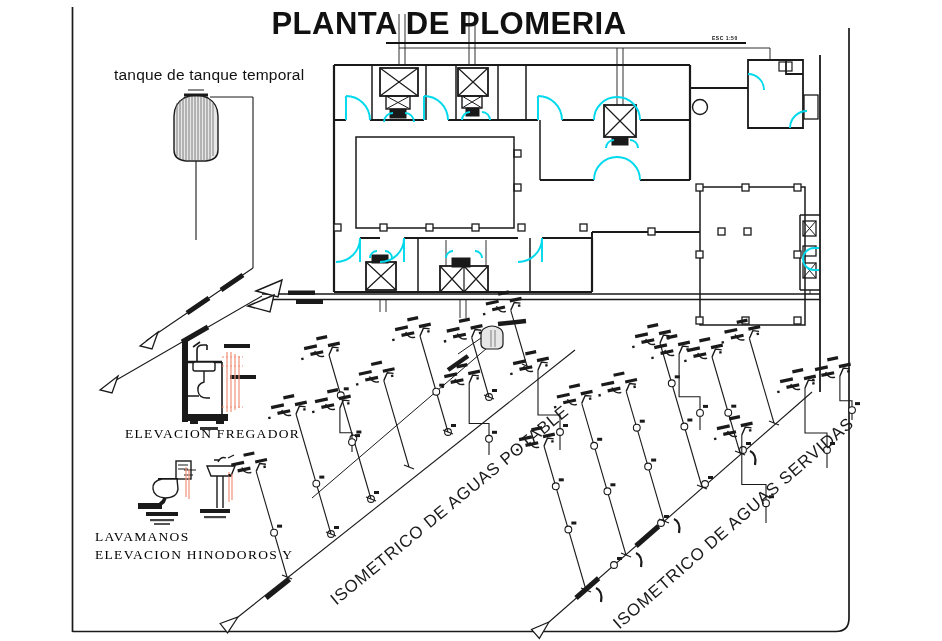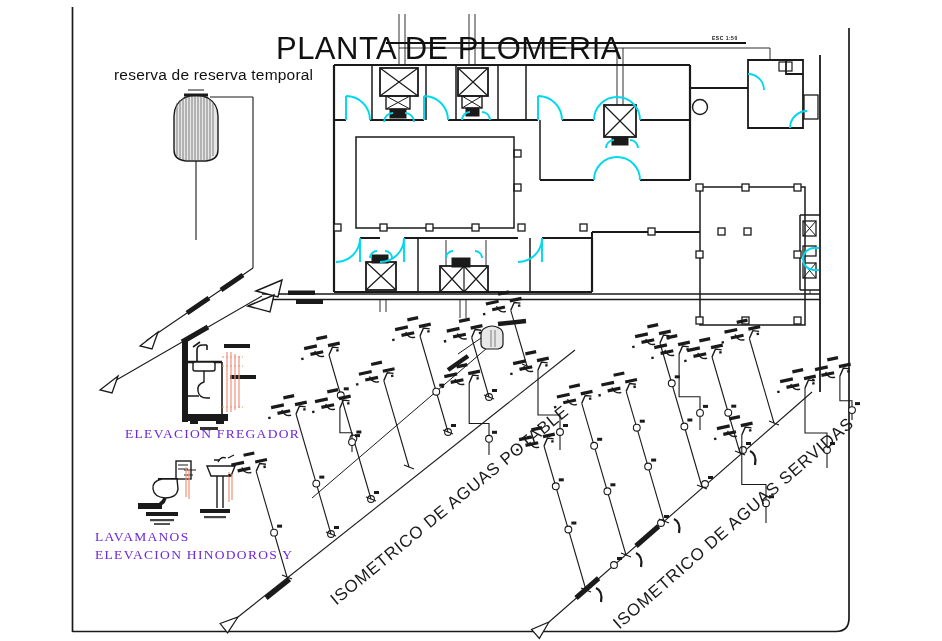--- a/index.html
+++ b/index.html
@@ -1,24 +1,24 @@
 <!DOCTYPE html>
 <html><head>
 <meta charset="utf-8">
 <style>
   html,body{margin:0;padding:0;background:#fff;}
   #sheet{position:relative;width:942px;height:641px;background:#fff;overflow:hidden;
          font-family:"Liberation Sans",sans-serif;color:#1a1a1a;}
   .abs{position:absolute;}
   #page-title{left:0;top:6px;width:898px;text-align:center;font-size:31px;letter-spacing:.5px;
-              font-weight:400;color:#111;white-space:nowrap;margin-top:25px;}
+              font-weight:700;color:#111;white-space:nowrap;}
   #title-underline{left:386px;top:42px;width:360px;height:2px;background:#111;}
   #scale-note{left:712px;top:35px;font-size:5px;letter-spacing:.5px;color:#111;font-weight:bold;}
   #tank-label{left:114px;top:66px;font-size:15.5px;letter-spacing:.2px;color:#111;white-space:nowrap;}
-  .elev-label{font-family:"Liberation Serif",serif;font-size:13.5px;letter-spacing:1.3px;color:#6d28d9;white-space:nowrap;}
+  .elev-label{font-family:"Liberation Serif",serif;font-size:13.5px;letter-spacing:1.3px;color:#000000;white-space:nowrap;}
   #sink-label{left:125px;top:426px;}
   #wc-label{left:95px;top:528px;line-height:18px;}
   .iso-label{font-size:17px;letter-spacing:.8px;color:#1a1a1a;white-space:nowrap;transform-origin:0 50%;}
   #iso-pot-label{left:333px;top:592px;transform:rotate(-39.5deg);}
   #iso-ser-label{left:616px;top:616px;transform:rotate(-41deg);}
   svg{position:absolute;left:0;top:0;}
 </style>
 </head>
 <body>
 
@@ -553,21 +553,21 @@
             <rect x="811.9" y="373" width="2.4" height="2.4" fill="#1a1a1a"></rect>
             <rect x="847.9" y="372" width="2.4" height="2.4" fill="#1a1a1a"></rect>
           </g>
         </g>
       </g>
     </svg>
 
   <div class="abs" id="page-title">PLANTA DE PLOMERIA</div>
   <div class="abs" id="title-underline"></div>
   <div class="abs" id="scale-note">ESC 1:50</div>
-  <div class="abs" id="tank-label">reserva de reserva temporal</div>
+  <div class="abs" id="tank-label">tanque de tanque temporal</div>
   <div class="abs elev-label" id="sink-label">ELEVACION FREGADOR</div>
   <div class="abs elev-label" id="wc-label">
     <div>LAVAMANOS</div>
     <div>ELEVACION HINODOROS Y</div>
   </div>
   <div class="abs iso-label" id="iso-pot-label">ISOMETRICO DE AGUAS POTABLE</div>
   <div class="abs iso-label" id="iso-ser-label">ISOMETRICO DE AGUAS SERVIDAS</div>
 </div>
 
 </body></html>

